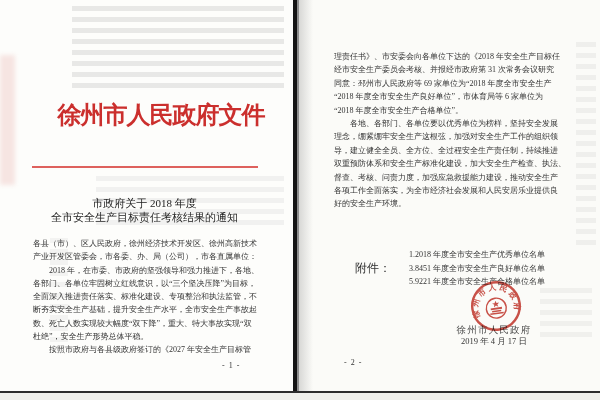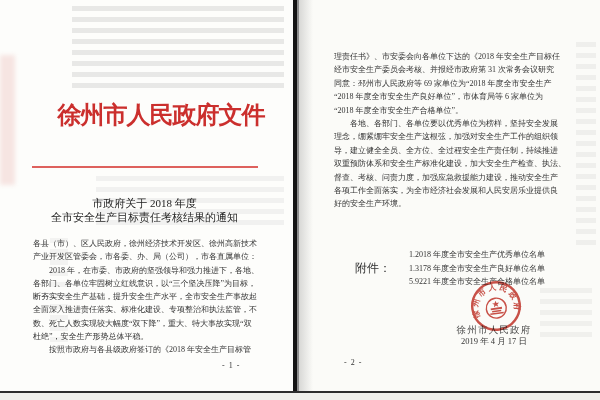--- a/index.html
+++ b/index.html
@@ -90,25 +90,25 @@
   <div class="abs doc-title">
     <div>市政府关于 2018 年度</div>
     <div>全市安全生产目标责任考核结果的通知</div>
   </div>
 
   <div class="abs body-block p1body">
     <div class="bl">各县（市）、区人民政府，徐州经济技术开发区、徐州高新技术</div>
     <div class="bl">产业开发区管委会，市各委、办、局（公司），市各直属单位：</div>
     <div class="bl">　　2018 年，在市委、市政府的坚强领导和强力推进下，各地、</div>
     <div class="bl">各部门、各单位牢固树立红线意识，以“三个坚决压降”为目标，</div>
+    <div class="bl">全面深入推进责任落实、标准化建设、专项整治和执法监管，不</div>
     <div class="bl">断夯实安全生产基础，提升安全生产水平，全市安全生产事故起</div>
-    <div class="bl">全面深入推进责任落实、标准化建设、专项整治和执法监管，不</div>
     <div class="bl">数、死亡人数实现较大幅度“双下降”，重大、特大事故实现“双</div>
     <div class="bl">杜绝”，安全生产形势总体平稳。</div>
-    <div class="bl">　　按照市政府与各县级政府签订的《2018 年安全生产目标管</div>
+    <div class="bl">　　按照市政府与各县级政府签订的《2027 年安全生产目标管</div>
   </div>
 
   <div class="abs pagenum pn1">- 1 -</div>
 
   <div class="abs body-block p2body">
     <div class="bl">理责任书》、市安委会向各单位下达的《2018 年安全生产目标任</div>
     <div class="bl">经市安全生产委员会考核、并报经市政府第 31 次常务会议研究</div>
     <div class="bl">同意：邳州市人民政府等 69 家单位为“2018 年度全市安全生产</div>
     <div class="bl">“2018 年度全市安全生产良好单位”，市体育局等 6 家单位为</div>
     <div class="bl">“2018 年度全市安全生产合格单位”。</div>
@@ -117,21 +117,21 @@
     <div class="bl">导，建立健全全员、全方位、全过程安全生产责任制，持续推进</div>
     <div class="bl">双重预防体系和安全生产标准化建设，加大安全生产检查、执法、</div>
     <div class="bl">督查、考核、问责力度，加强应急救援能力建设，推动安全生产</div>
     <div class="bl">各项工作全面落实，为全市经济社会发展和人民安居乐业提供良</div>
     <div class="bl">好的安全生产环境。</div>
   </div>
 
   <div class="abs attach-label">附件：</div>
   <div class="abs attach-items">
     <div>1.2018 年度全市安全生产优秀单位名单</div>
-    <div>1.3178 年度全市安全生产良好单位名单</div>
+    <div>3.8451 年度全市安全生产良好单位名单</div>
     <div>5.9221 年度全市安全生产合格单位名单</div>
   </div>
 
   <div class="abs signature">徐州市人民政府</div>
   <div class="abs sign-date">2019 年 4 月 17 日</div>
 
   <svg class="abs seal" viewBox="0 0 100 100">
     <circle cx="50" cy="50" r="44" fill="none" stroke="#c43a31" stroke-width="4.5"></circle>
     <path id="sealArc" d="M 17,62 A 34,34 0 1 1 83,62" fill="none"></path>
     <text font-size="14.5" fill="#c43a31" letter-spacing="4.5" font-family="Liberation Serif, DejaVu Serif, serif" font-weight="bold">

